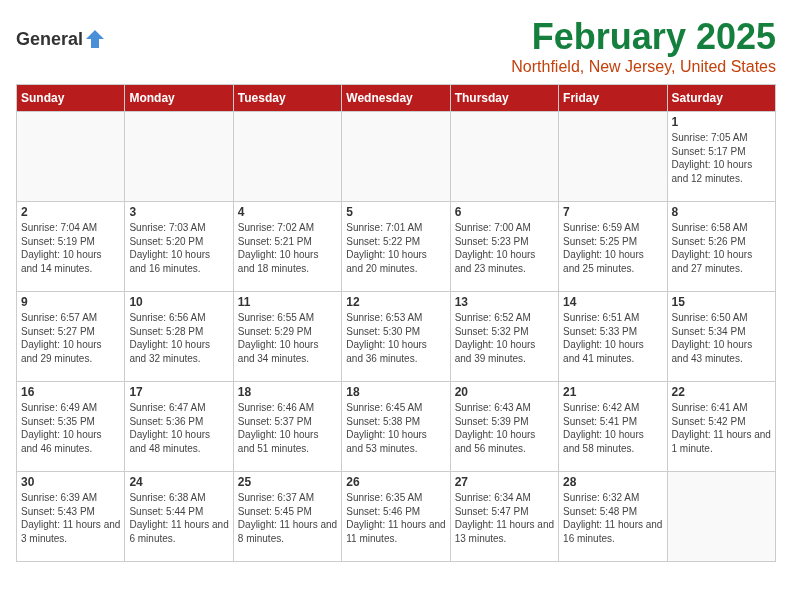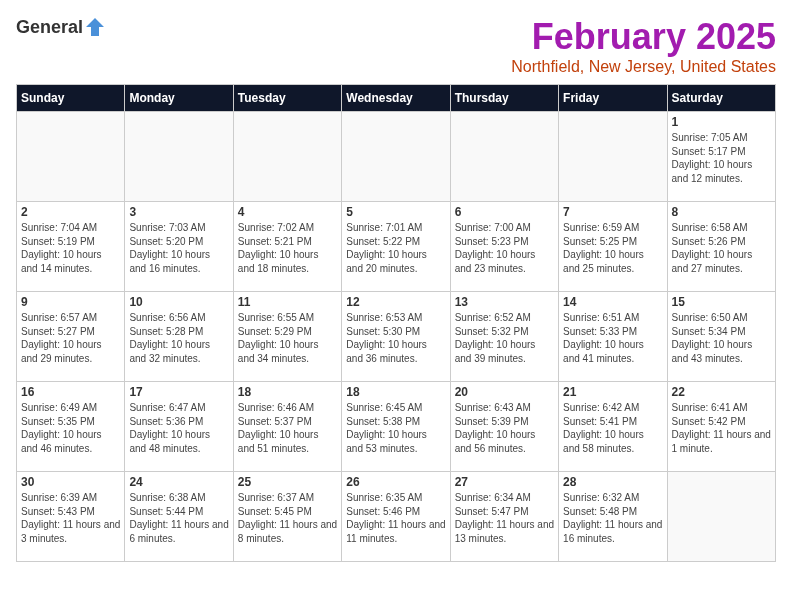--- a/index.html
+++ b/index.html
@@ -1,27 +1,27 @@
 <!DOCTYPE html>
 <html><head>
   <meta charset="utf-8">
   <style>
     * { box-sizing: border-box; margin: 0; padding: 0; }
     body { font-family: Arial, sans-serif; background: #fff; width: 792px; min-height: 612px; }
     .container { width: 792px; padding: 16px 16px 8px 16px; }
     .header-area { display: flex; justify-content: space-between; align-items: flex-start; margin-bottom: 8px; }
-    .logo { display: flex; flex-direction: column; }
+    .logo { display: flex; flex-direction: column; margin-top: 12px; }
     .logo-text { display: flex; align-items: center; }
     .logo-general { font-size: 18px; font-weight: bold; color: #333; }
     .logo-blue { font-size: 18px; font-weight: bold; color: #4a90d9; }
     .title-area { text-align: right; }
-    .month-title { font-size: 36px; font-weight: bold; color: #a21caf; }
+    .month-title { font-size: 36px; font-weight: bold; color: #15803d; }
     .location { font-size: 16px; color: #c2410c; }
     table { width: 100%; border-collapse: collapse; table-layout: fixed; }
-    th { background-color: #0f172a; color: white; font-size: 12px; font-weight: bold; padding: 6px 4px; text-align: left; border: 1px solid #ccc; }
+    th { background-color: #b91c1c; color: white; font-size: 12px; font-weight: bold; padding: 6px 4px; text-align: left; border: 1px solid #ccc; }
     td { border: 1px solid #ccc; vertical-align: top; padding: 3px 4px; font-size: 10px; color: #333; height: 90px; }
     .day-num { font-weight: bold; font-size: 12px; display: block; margin-bottom: 2px; }
     .day-info { font-size: 10px; line-height: 1.35; color: #444; }
     td.empty { background: #f9f9f9; }
   </style>
 </head>
 <body>
 
 <div class="container">
   <div class="header-area">

